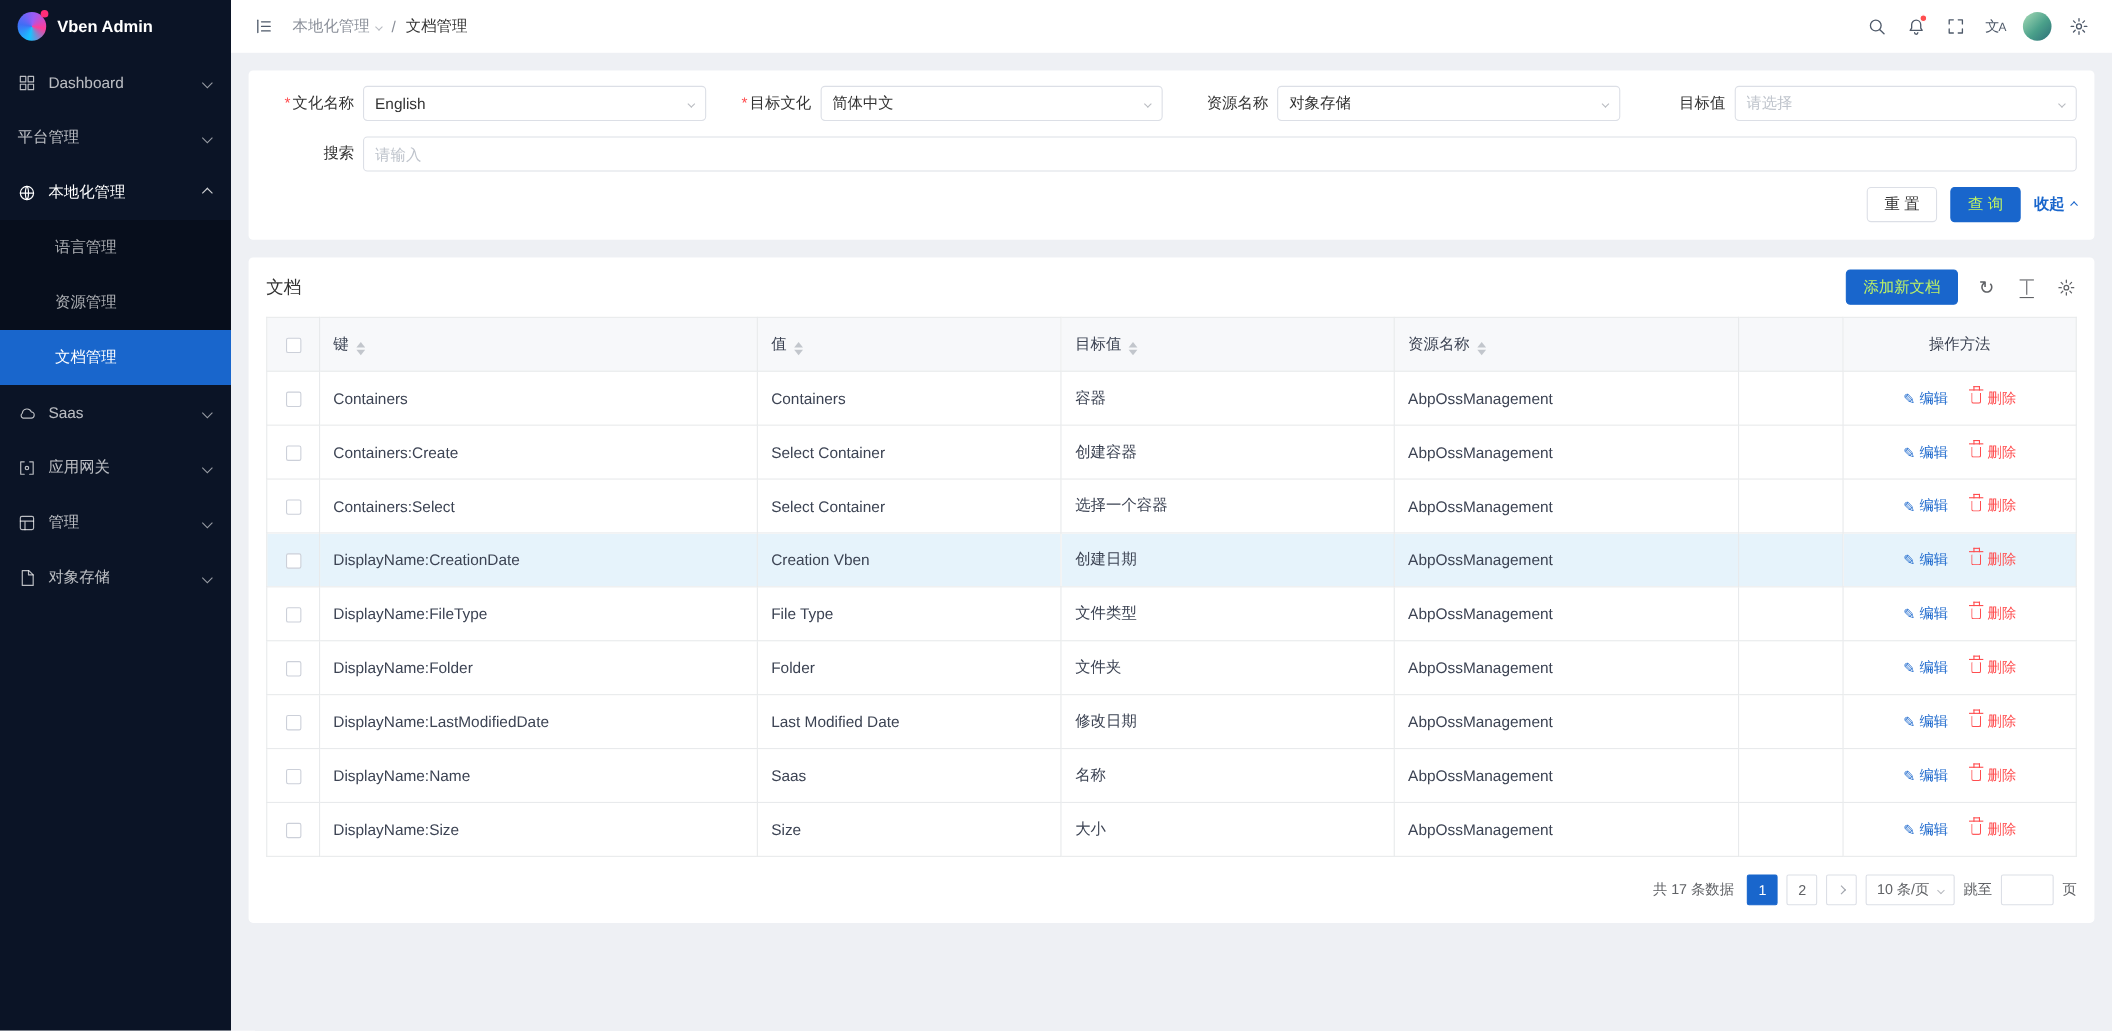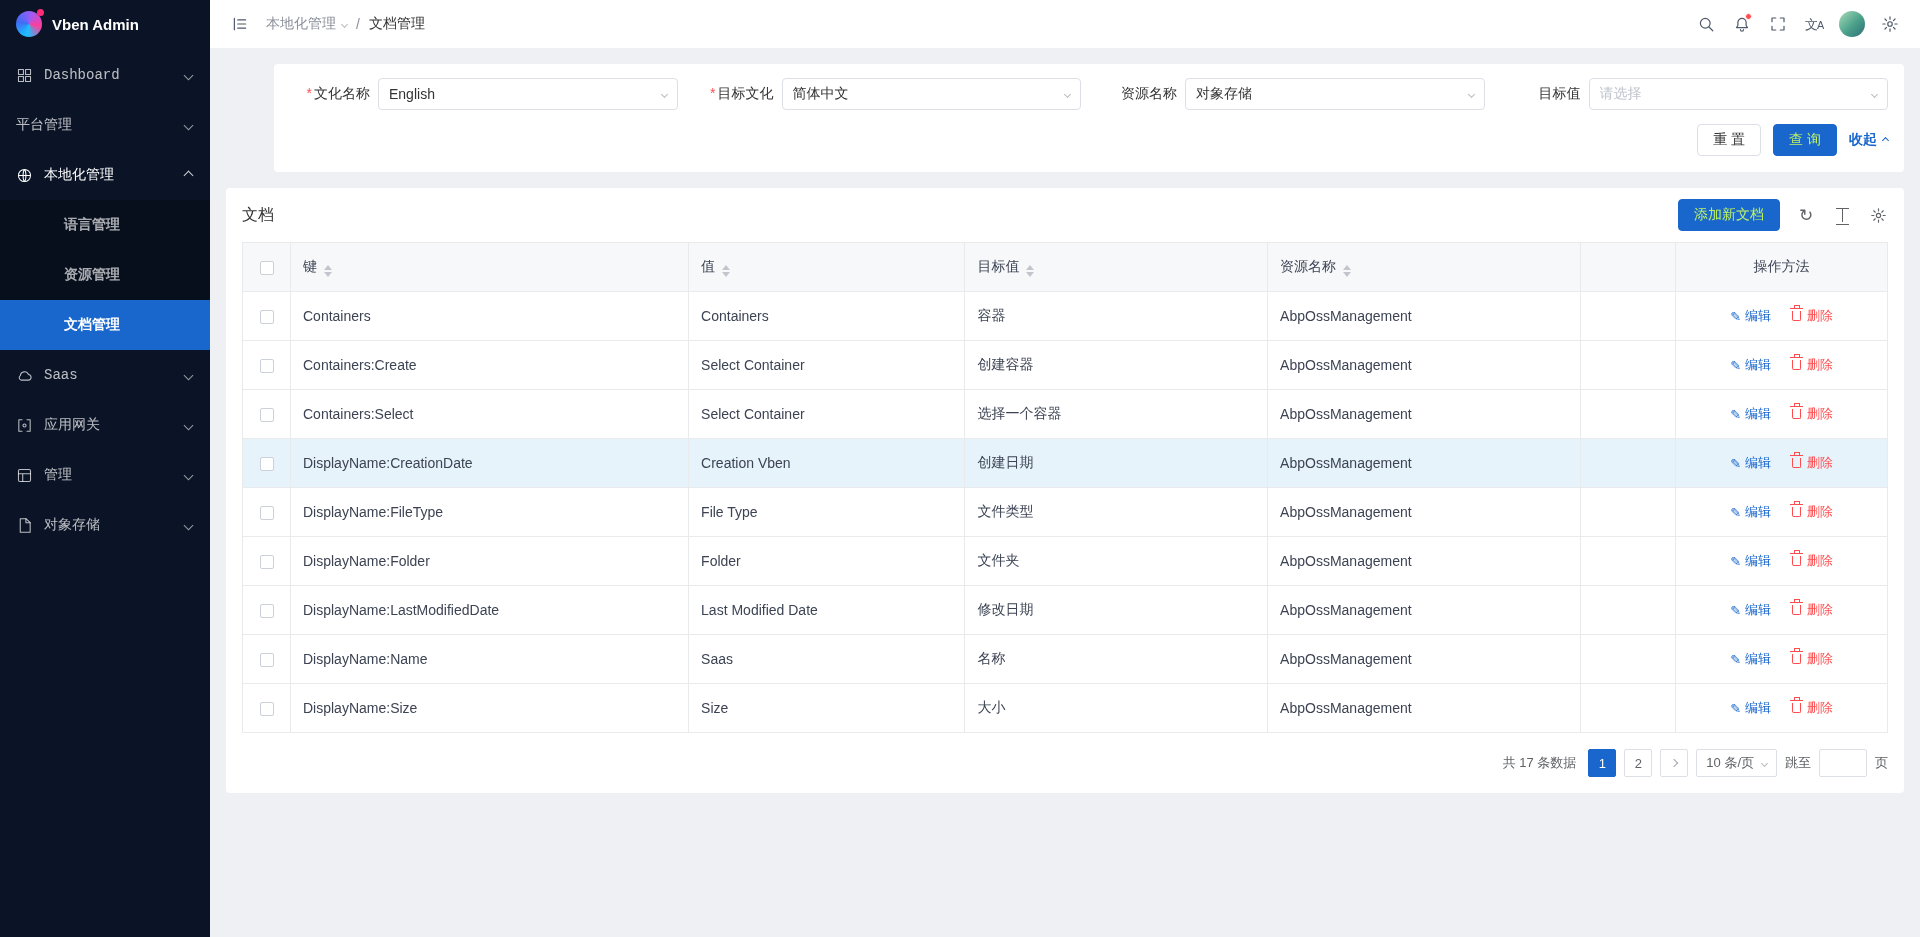--- a/index.html
+++ b/index.html
@@ -10,52 +10,52 @@
   .app { display:flex; width:100%; height:100%; }
 
   
   .sidebar { width:210px; flex-shrink:0; background:#0b1426; display:flex; flex-direction:column;justify-content:center; }
   .logo { height:48px; display:flex; align-items:center; gap:10px; padding:0 16px; cursor:pointer; }
   .logo-mark { width:26px; height:26px; border-radius:50%; flex-shrink:0; position:relative;
     background:conic-gradient(from 190deg,#19c3ff,#3f6df5,#9b5cf7,#ff3d9a,#19c3ff); }
   .logo-mark::after { content:""; position:absolute; right:-2px; top:-2px; width:7px; height:7px; border-radius:50%; background:#ff2d78; }
   .logo-text { color:#fff; font-weight:700; font-size:15px; white-space:nowrap; }
   .menu { flex:1; padding-top:2px; }
-  .m-item { height:50px; display:flex; align-items:center; padding:0 18px 0 16px; color:rgba(255,255,255,.72); cursor:pointer;font-family:Liberation Mono, monospace; }
+  .m-item { height:50px; display:flex; align-items:center; padding:0 18px 0 16px; color:rgba(255,255,255,.72); cursor:pointer; }
   .m-item.open { color:#fff; }
   .m-ico { width:17px; height:17px; margin-right:11px; flex-shrink:0; display:inline-flex; }
   .m-ico svg { width:17px; height:17px; stroke:currentColor; fill:none; stroke-width:1.5; stroke-linecap:round; stroke-linejoin:round; }
   .m-lbl { flex:1; white-space:nowrap; overflow:hidden; }
   .chv { display:inline-block; width:7px; height:7px; border-right:1.4px solid currentColor; border-bottom:1.4px solid currentColor; transform:rotate(45deg); opacity:.8; flex-shrink:0; }
   .chv.up { transform:rotate(225deg); }
   .chv.right { transform:rotate(-45deg); }
   .chv.sm { width:5px; height:5px; }
   .sub { background:#070e1c; }
-  .s-item { height:50px; display:flex; align-items:center; padding-left:64px; color:rgba(255,255,255,.66); cursor:pointer;font-weight:bold; }
+  .s-item { height:50px; display:flex; align-items:center; padding-left:50px; color:rgba(255,255,255,.66); cursor:pointer; }
   .s-item.active { background:var(--primary); color:#fff; }
 
   
   .main { flex:1; min-width:0; display:flex; flex-direction:column; }
   .topbar { height:48px; background:#fff; display:flex; align-items:center; padding:0 14px; flex-shrink:0; }
   .icon-btn { width:32px; height:32px; display:inline-flex; align-items:center; justify-content:center; color:#4e5969; cursor:pointer; border-radius:4px; position:relative; }
   .icon-btn svg { width:18px; height:18px; stroke:currentColor; fill:none; stroke-width:1.6; stroke-linecap:round; stroke-linejoin:round; }
   .crumbs { display:flex; align-items:center; gap:9px; margin-left:10px; color:#8a8f99; }
   .crumb { display:inline-flex; align-items:center; gap:6px; cursor:pointer; }
   .crumb .chv { opacity:.6; }
   .crumb-cur { color:#333; }
   .tb-right { margin-left:auto; display:flex; align-items:center; gap:4px; }
   .dot { position:absolute; top:5px; right:6px; width:7px; height:7px; border-radius:50%; background:#ff4d4f; border:1px solid #fff; }
   .avatar { width:26px; height:26px; border-radius:50%; background:linear-gradient(135deg,#a8dcb8,#4aa08a 55%,#2d6e78); cursor:pointer; margin:0 5px; }
   .i-trans { font-size:13px; line-height:1; letter-spacing:-1px; }
   .glyph { font-size:17px; line-height:1; }
 
   
   .content { flex:1; padding:16px; overflow:hidden; }
   .card { background:#fff; border-radius:4px; }
-  .filter-card { padding:14px 16px 16px;margin-left:48px; }
+  .filter-card { padding:14px 16px 16px; }
   .f-grid { display:grid; grid-template-columns:repeat(4,1fr); gap:14px 16px; }
   .field { display:flex; align-items:center; min-width:0; }
   .field.wide { grid-column:1 / -1; }
   .f-label { width:88px; flex-shrink:0; text-align:right; padding-right:8px; white-space:nowrap; color:#333; }
   .req { color:var(--danger); font-style:normal; margin-right:2px; }
   .ctl { flex:1; height:32px; border:1px solid var(--ctl-border); border-radius:4px; background:#fff; display:flex; align-items:center; justify-content:space-between; padding:0 10px; min-width:0; cursor:pointer; }
   .ctl .val { white-space:nowrap; overflow:hidden; text-overflow:ellipsis; }
   .ctl .ph { color:#bfc4cc; }
   .ctl .chv { color:#a8abb2; margin-left:8px; }
   input.ctl { cursor:text; padding:0 10px; font-size:14px; color:#333; outline:none; font-family:inherit; }
@@ -282,20 +282,24 @@
           </div>
 
           <div class="field">
             <span class="f-label">目标值</span>
             <div class="ctl">
               <span class="val ph">请选择</span>
               <span class="chv sm"></span>
             </div>
           </div>
 
+          <div class="field wide">
+            <span class="f-label">搜索</span>
+            <input class="ctl" type="text" placeholder="请输入" style="">
+          </div>
 
         </div>
 
         <div class="f-actions">
           <button class="btn">重 置</button>
           <button class="btn primary">查 询</button>
           <span class="link">
             <span>收起</span>
             <span class="chv up sm"></span>
           </span>

